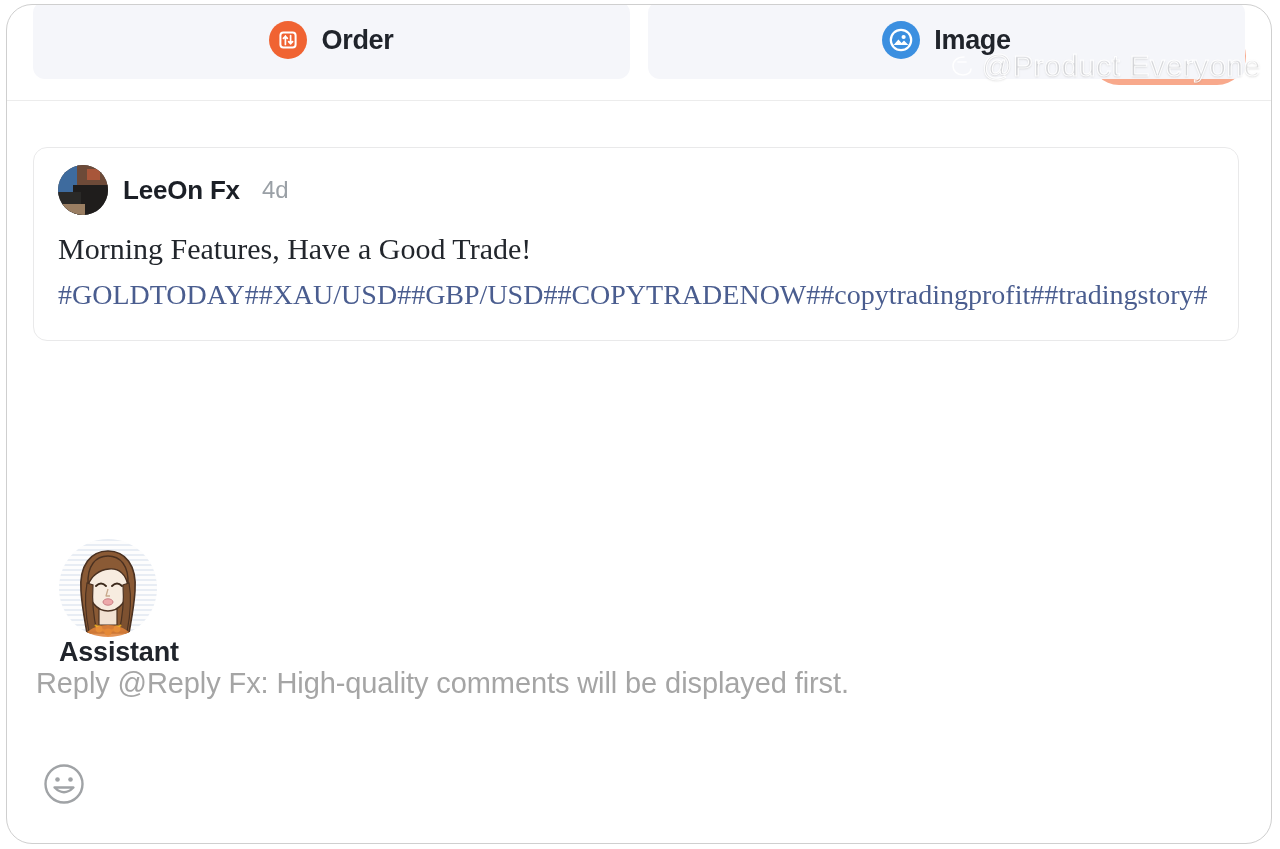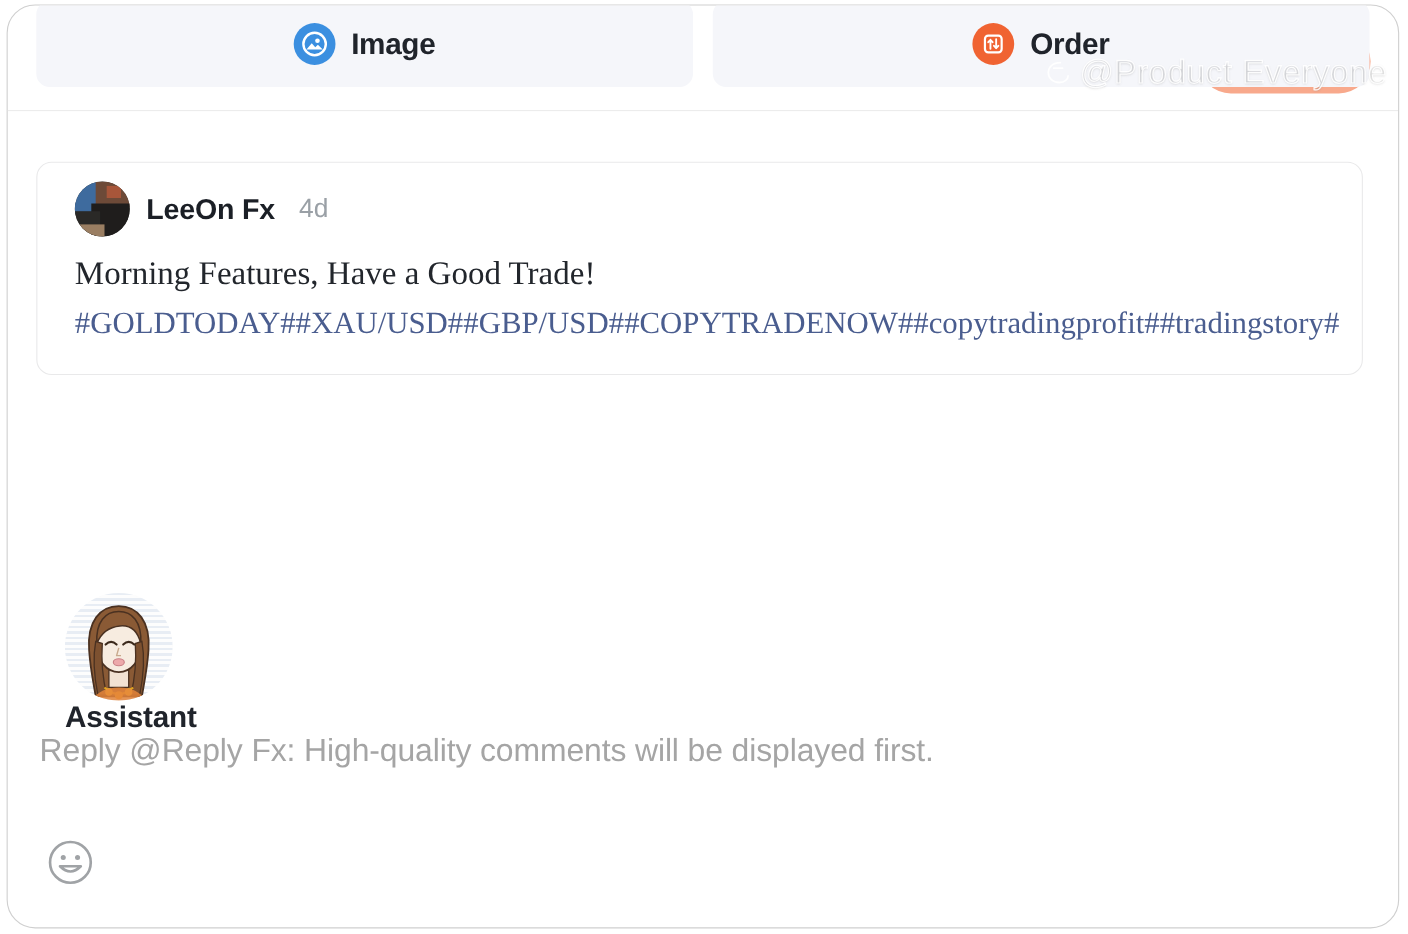--- a/index.html
+++ b/index.html
@@ -84,21 +84,21 @@
   
   .quote-card {
     position: absolute;
     left: 26px;
     top: 46px;
     width: 1206px;
     box-sizing: border-box;
     border: 1px solid #e9e9ea;
     border-radius: 14px;
     background: #ffffff;
-    padding: 16px 20px 22px 34px;
+    padding: 16px 20px 22px 24px;
   }
   .quote-head {
     display: flex;
     align-items: center;
     height: 52px;
   }
   .avatar-photo {
     width: 50px;
     height: 50px;
     border-radius: 50%;
@@ -343,40 +343,40 @@
         <circle cx="23" cy="23" r="18.5" fill="none" stroke="#a0a3a6" stroke-width="2.4"></circle>
         <circle cx="16.5" cy="18.5" r="2.3" fill="#a0a3a6"></circle>
         <circle cx="29.5" cy="18.5" r="2.3" fill="#a0a3a6"></circle>
         <path d="M13.5 26.5 q9.5 9.5 19 0 z" fill="#ffffff" stroke="#a0a3a6" stroke-width="2.3" stroke-linejoin="round"></path>
       </svg>
     </div>
 
     <div class="action-bar">
 
       <button class="action-btn">
+        <span class="icon-circle orange">
+          <svg width="24" height="24" viewBox="0 0 24 24" aria-hidden="true">
+            <rect x="4.4" y="4.4" width="15.2" height="15.2" rx="3" fill="none" stroke="#ffffff" stroke-width="2"></rect>
+            <path d="M9.4 16.4 V8.2 M9.4 8.2 L7.4 10.4 M9.4 8.2 L11.4 10.4" fill="none" stroke="#ffffff" stroke-width="1.7" stroke-linecap="round" stroke-linejoin="round"></path>
+            <path d="M14.6 7.6 V15.8 M14.6 15.8 L12.6 13.6 M14.6 15.8 L16.6 13.6" fill="none" stroke="#ffffff" stroke-width="1.7" stroke-linecap="round" stroke-linejoin="round"></path>
+          </svg>
+        </span>
+        <span class="action-label">Order</span>
+      </button>
+
+      <button class="action-btn">
         <span class="icon-circle blue">
           <svg width="24" height="24" viewBox="0 0 24 24" aria-hidden="true">
             <circle cx="12" cy="12" r="10.2" fill="none" stroke="#ffffff" stroke-width="2.2"></circle>
             <path d="M4.6 17 L9.4 11.4 L12.6 15 L15 12.6 L19.4 17 Z" fill="#ffffff"></path>
             <circle cx="14.6" cy="9" r="2.1" fill="#ffffff"></circle>
           </svg>
         </span>
         <span class="action-label">Image</span>
       </button>
-
-      <button class="action-btn">
-        <span class="icon-circle orange">
-          <svg width="24" height="24" viewBox="0 0 24 24" aria-hidden="true">
-            <rect x="4.4" y="4.4" width="15.2" height="15.2" rx="3" fill="none" stroke="#ffffff" stroke-width="2"></rect>
-            <path d="M9.4 16.4 V8.2 M9.4 8.2 L7.4 10.4 M9.4 8.2 L11.4 10.4" fill="none" stroke="#ffffff" stroke-width="1.7" stroke-linecap="round" stroke-linejoin="round"></path>
-            <path d="M14.6 7.6 V15.8 M14.6 15.8 L12.6 13.6 M14.6 15.8 L16.6 13.6" fill="none" stroke="#ffffff" stroke-width="1.7" stroke-linecap="round" stroke-linejoin="round"></path>
-          </svg>
-        </span>
-        <span class="action-label">Order</span>
-      </button>
     </div>
 
     <div class="watermark">
       <svg width="28" height="28" viewBox="0 0 28 28" aria-hidden="true">
         <path d="M17 5 C10 5 6 9 6 14 C6 19 10 23 16 23 C21 23 24 20 24 17" fill="none" stroke="rgba(255,255,255,0.92)" stroke-width="1.6" stroke-linecap="round"></path>
         <path d="M11 10 h8" fill="none" stroke="rgba(255,255,255,0.92)" stroke-width="1.6" stroke-linecap="round"></path>
       </svg>
       <span>@Product Everyone</span>
     </div>
 

